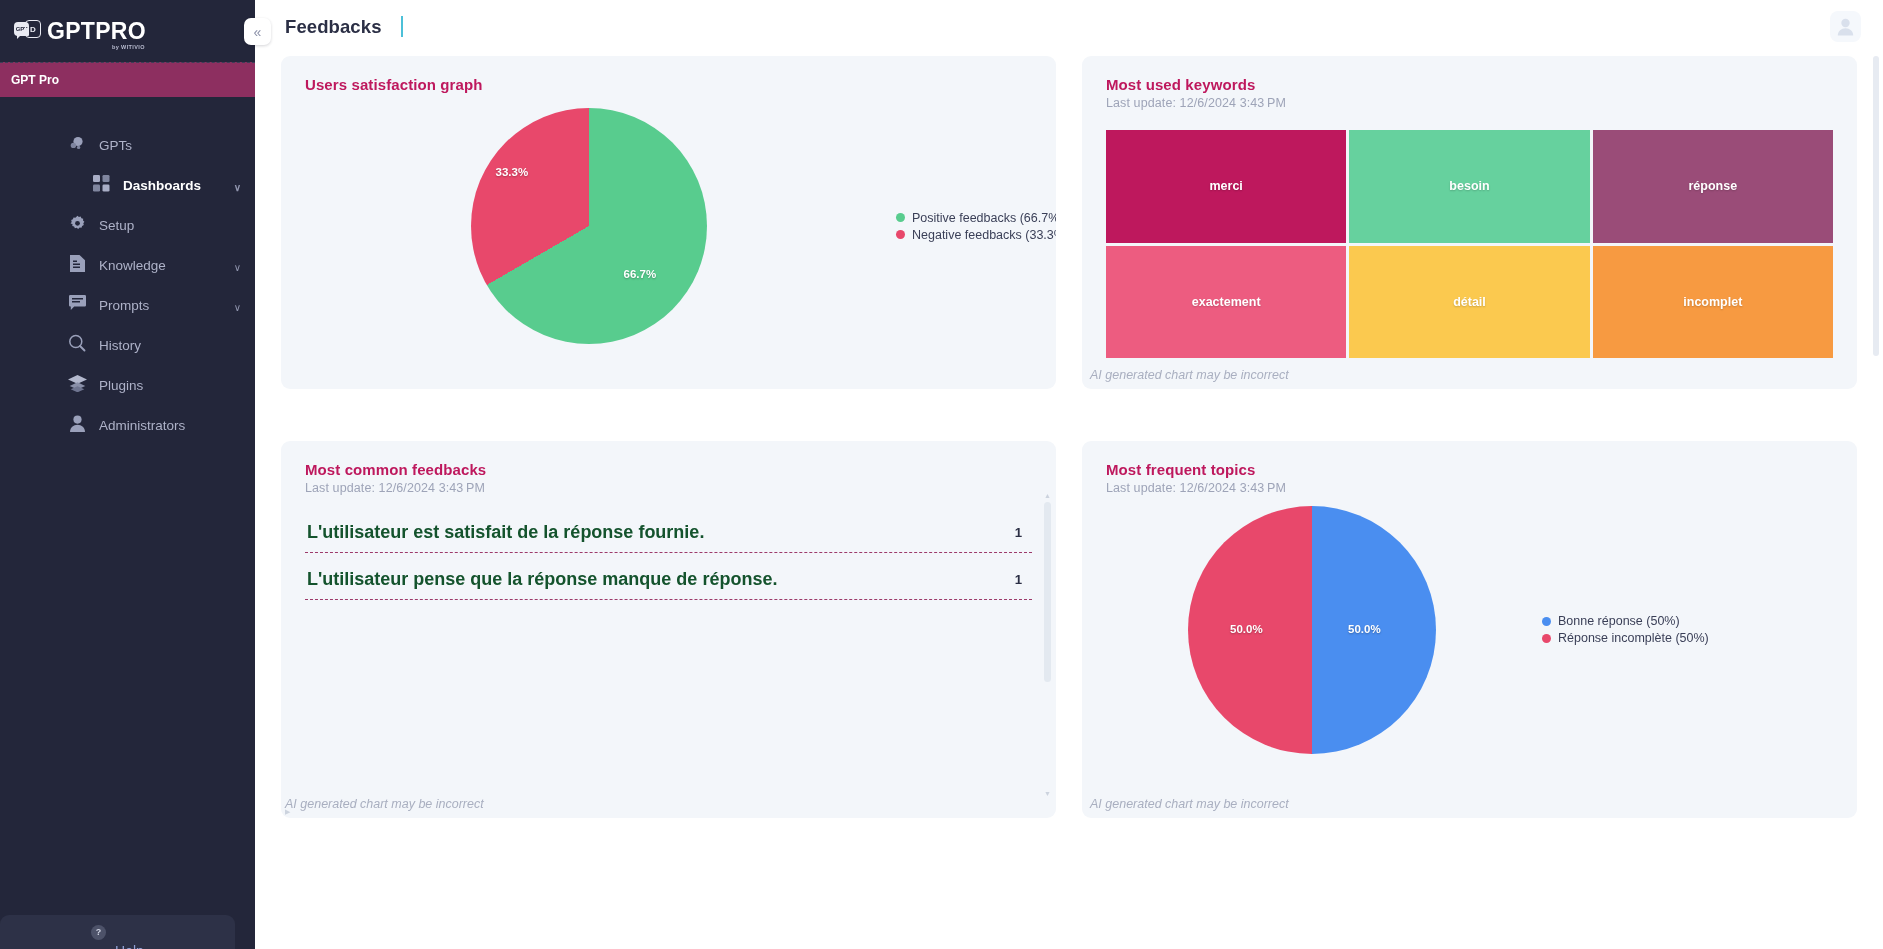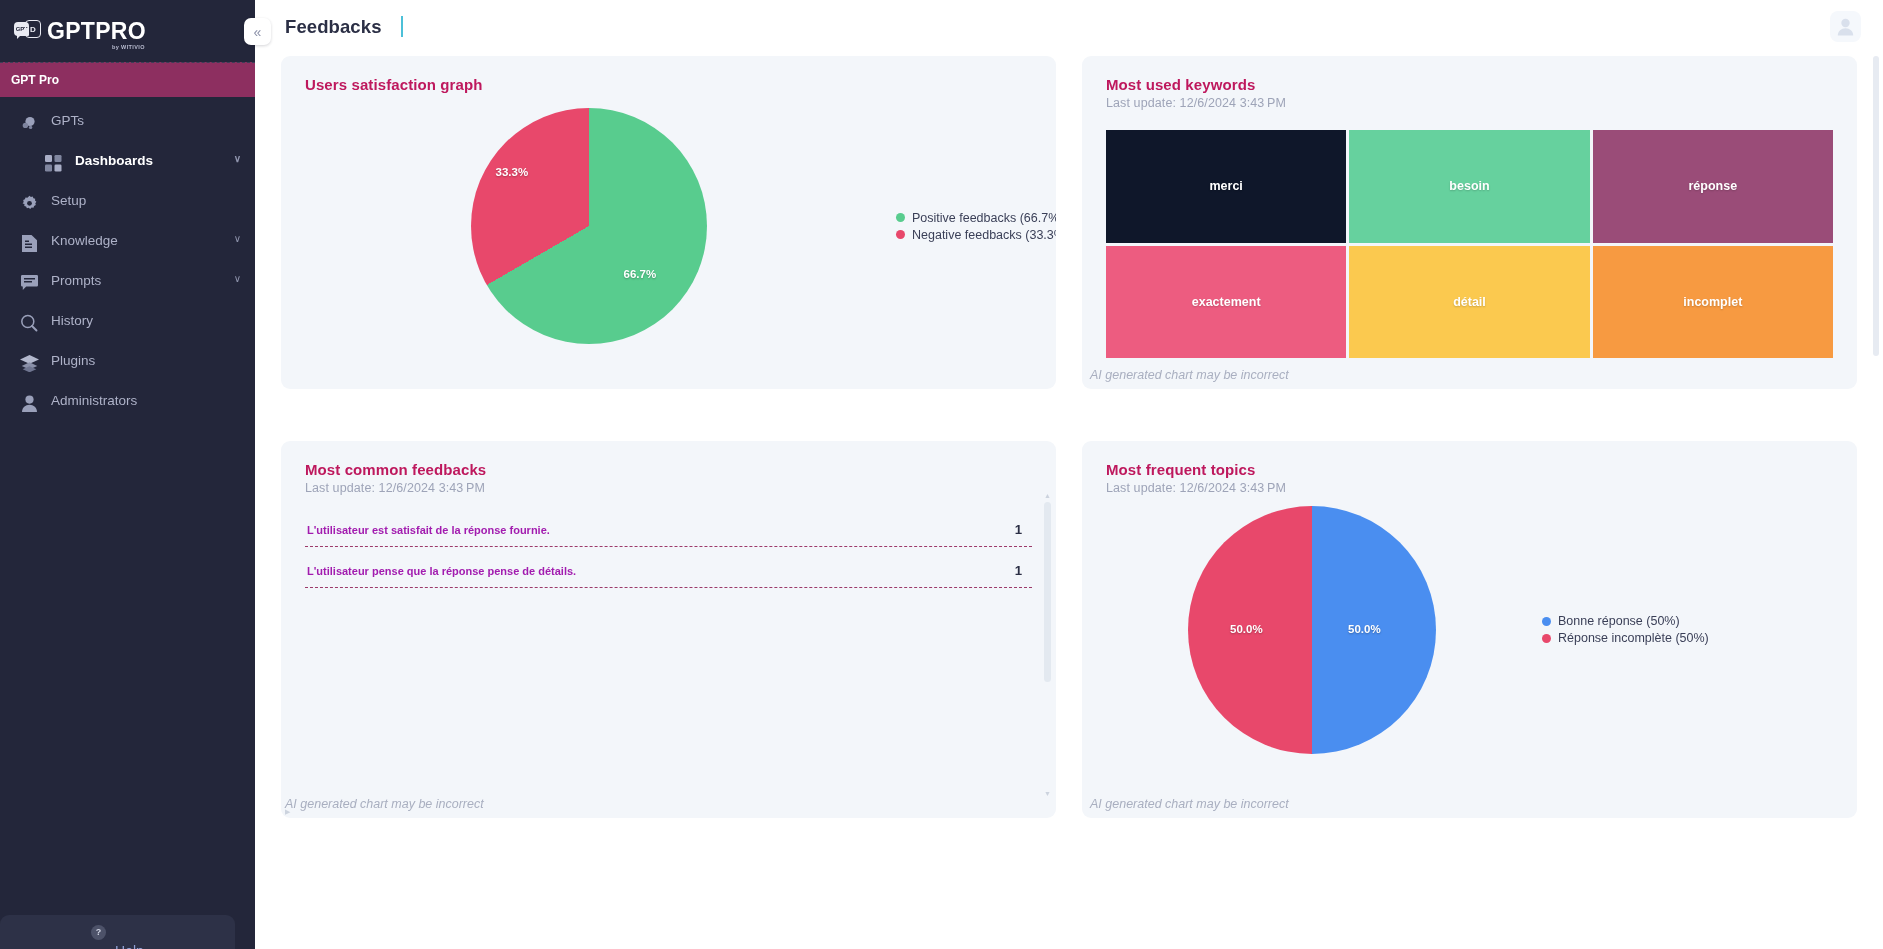--- a/index.html
+++ b/index.html
@@ -63,23 +63,23 @@
     box-shadow: 0 1px 3px rgba(20,22,40,0.18);
   }
   .tenant {
     height: 35px; background: #8d2f60; color: #fff;
     display: flex; align-items: center; padding-left: 11px;
     font-size: 12px; font-weight: bold;
     border-top: 1px dashed #3c3f56;
   }
   .nav { padding-top: 16px; flex: 1; }
   .nav-item {
-    height: 40px; display: flex; align-items: flex-start;
+    height: 40px; display: flex; align-items: flex-end;
     padding-left: 19px; padding-right: 14px;
-    color: #aeb2c8; font-size: 13.5px; cursor: pointer;
+    color: #aeb2c8; font-size: 13.5px; cursor: pointer; margin-left: 48px;
   }
   .nav-item.active { color: #ffffff; font-weight: bold; padding-left: 43px; }
   .nav-ico {
     width: 20px; height: 20px; margin-right: 12px;
     display: flex; align-items: center; justify-content: center;
     flex: 0 0 20px;
   }
   .nav-ico svg { display: block; }
   .nav-label { flex: 1; white-space: nowrap; }
   .chev { font-size: 10px; color: #8f94ad; }
@@ -180,21 +180,21 @@
   }
 
   
   .fb-list { margin-top: 27px; }
   .fb-row {
     display: flex; align-items: center; justify-content: space-between;
     padding: 0 2px 9px 2px;
     border-bottom: 1px dashed #9c3a6a;
     margin-bottom: 16px;
   }
-  .fb-text { font-size: 11px; font-weight: bold; color: #a21caf; }
+  .fb-text { font-size: 18px; font-weight: bold; color: #14532d; }
   .fb-count { font-size: 13.2px; font-weight: bold; color: #2b2f45; padding-right: 8px; }
 
   
   .vscroll {
     position: absolute; right: 1px; top: 50px; bottom: 20px; width: 15px;
     background: #f3f6fa;
     display: flex; flex-direction: column; align-items: center;
     cursor: pointer;
   }
   .vscroll .arr { font-size: 7px; color: #ccd3de; line-height: 9px; }
@@ -378,21 +378,21 @@
               </div>
             </div>
           </div>
         </div>
 
         <div class="card card-h1">
           <div class="card-pad">
             <div class="card-title">Most used keywords</div>
             <div class="card-sub">Last update: 12/6/2024 3:43 PM</div>
             <div class="treemap">
-              <div class="tm-tile" style="background:#0f172a">merci</div>
+              <div class="tm-tile" style="background:#be185d">merci</div>
               <div class="tm-tile" style="background:#66d19e">besoin</div>
               <div class="tm-tile" style="background:#9a4c78">réponse</div>
               <div class="tm-tile" style="background:#ed5c80">exactement</div>
               <div class="tm-tile" style="background:#fbc94f">détail</div>
               <div class="tm-tile" style="background:#f79a41">incomplet</div>
             </div>
           </div>
           <div class="card-foot">AI generated chart may be incorrect</div>
         </div>
 
@@ -400,21 +400,21 @@
           <div class="card-pad">
             <div class="card-title">Most common feedbacks</div>
             <div class="card-sub">Last update: 12/6/2024 3:43 PM</div>
 
             <div class="fb-list">
               <div class="fb-row">
                 <span class="fb-text">L'utilisateur est satisfait de la réponse fournie.</span>
                 <span class="fb-count">1</span>
               </div>
               <div class="fb-row">
-                <span class="fb-text">L'utilisateur pense que la réponse pense de détails.</span>
+                <span class="fb-text">L'utilisateur pense que la réponse manque de réponse.</span>
                 <span class="fb-count">1</span>
               </div>
             </div>
           </div>
 
           <div class="vscroll">
             <div class="arr">▲</div>
             <div class="thumb" style="height:180px"></div>
             <div class="sp"></div>
             <div class="arr">▼</div>

